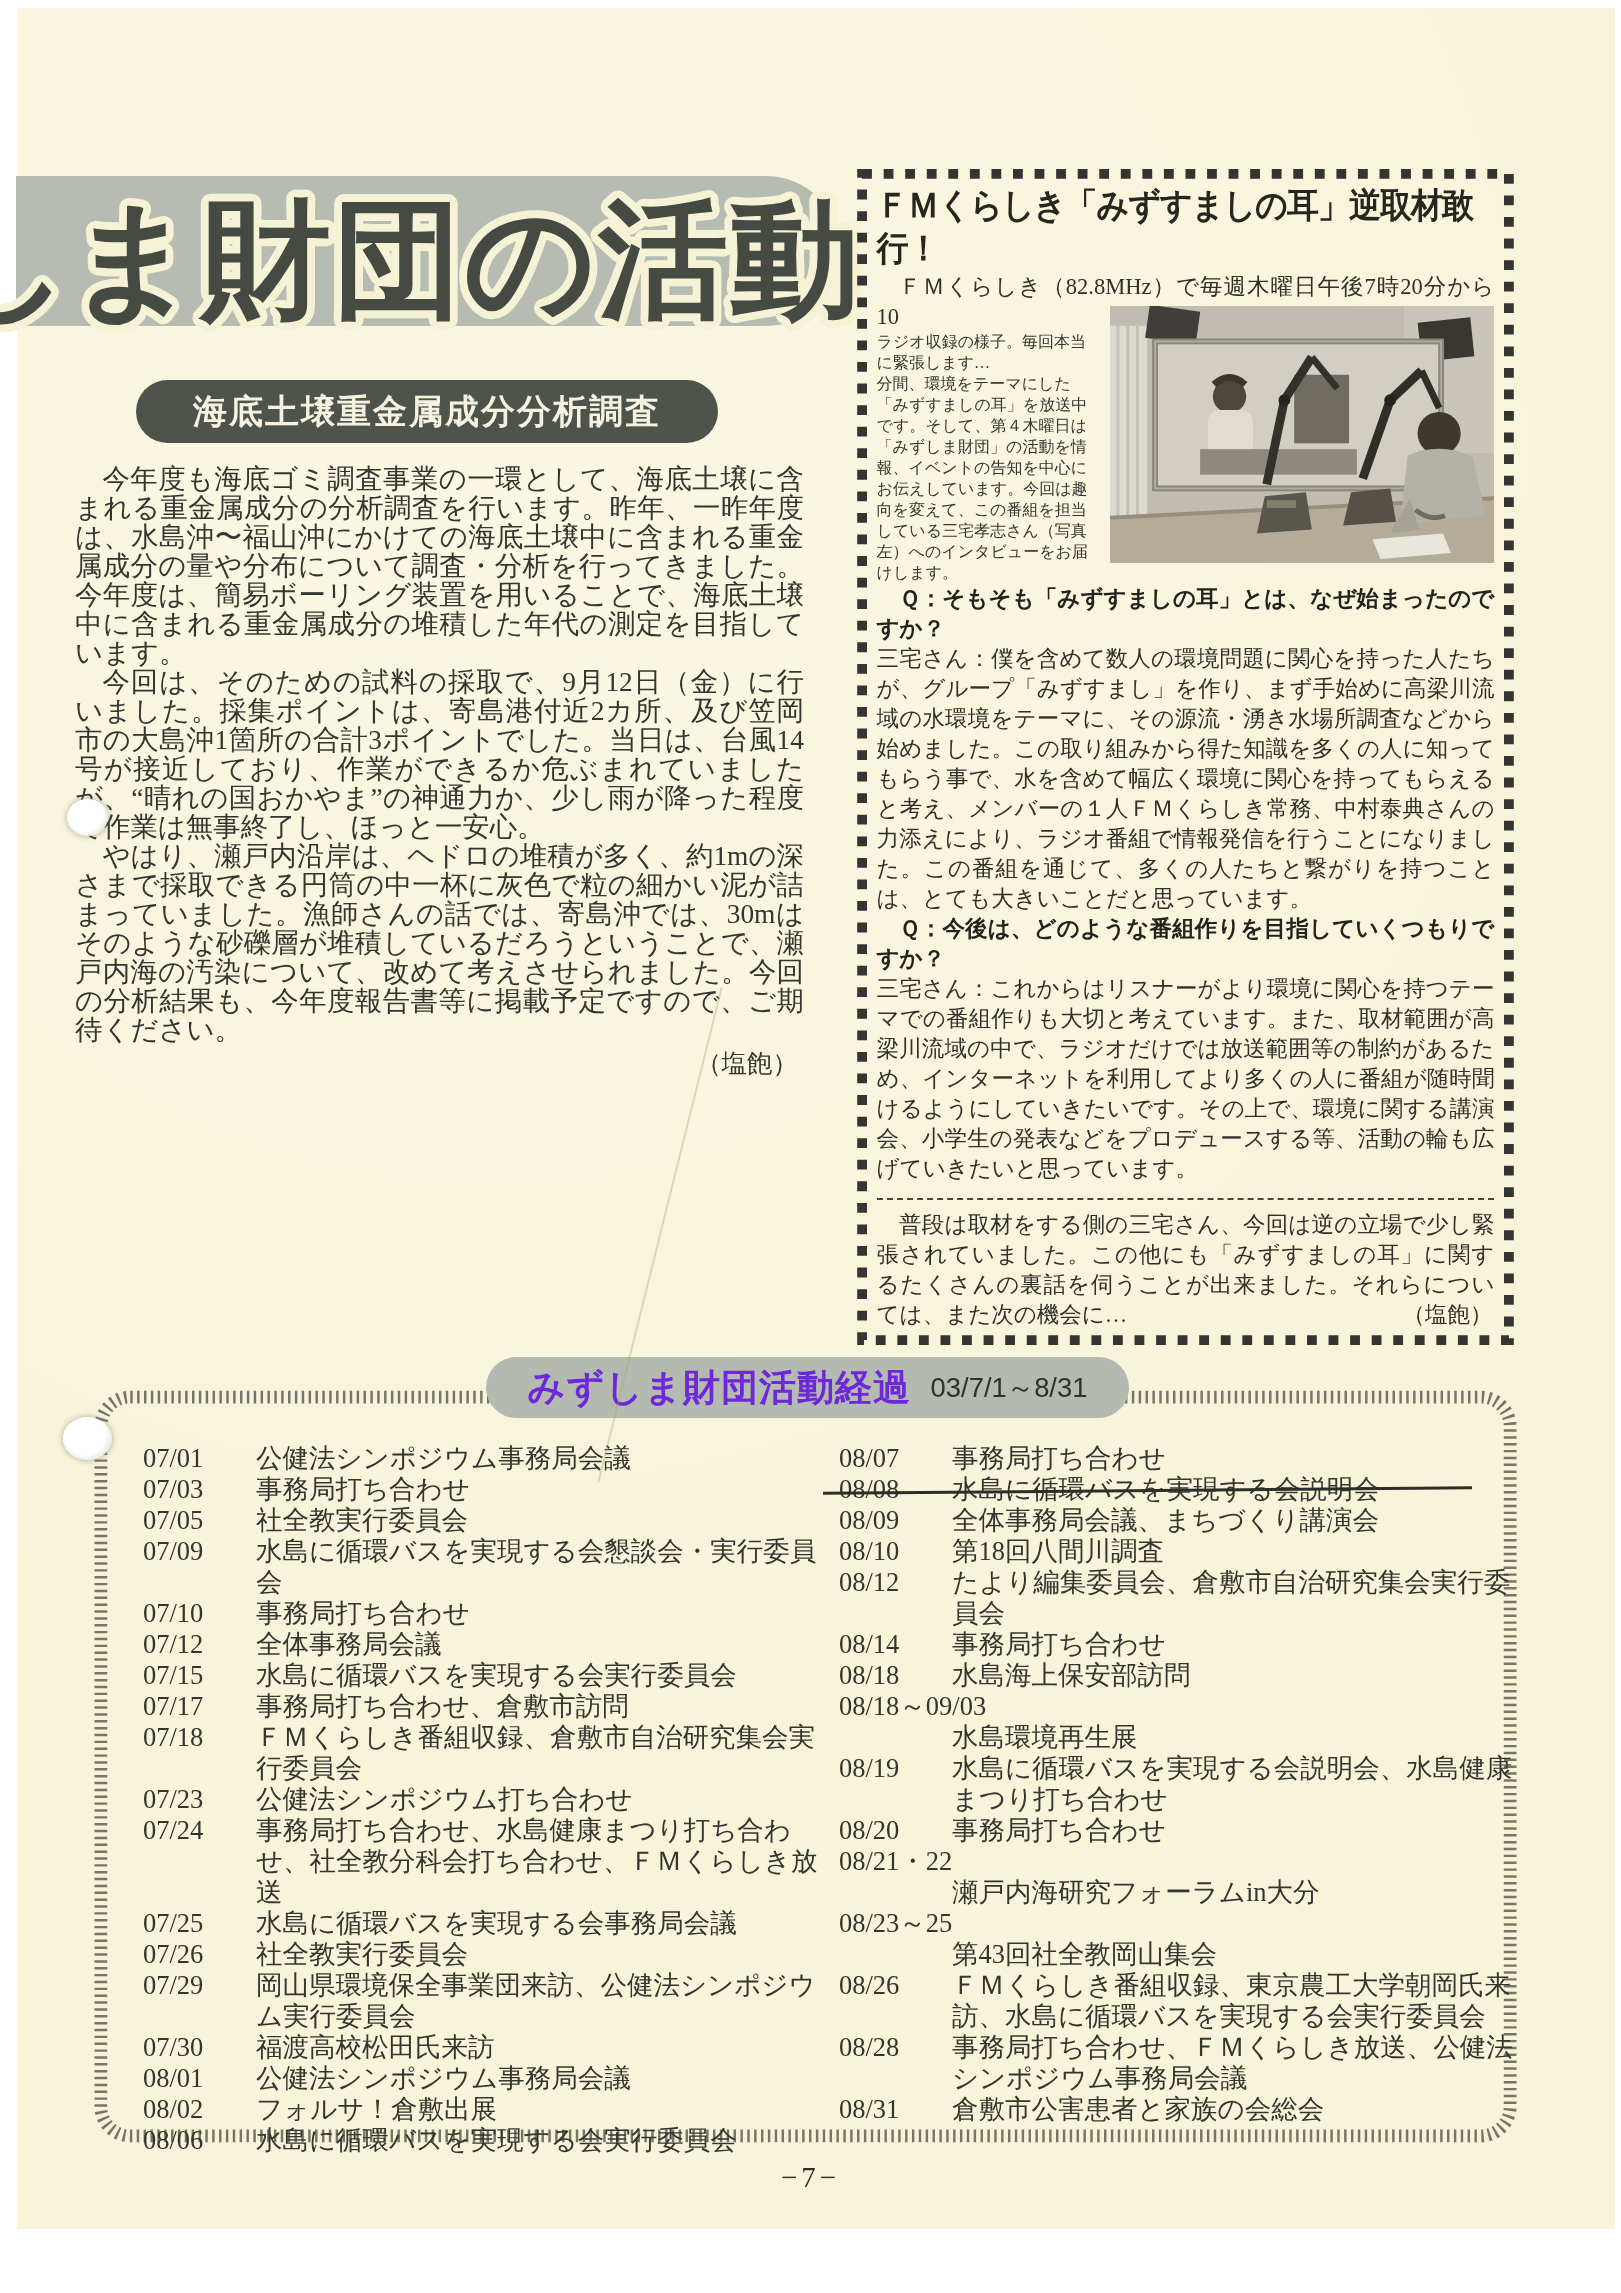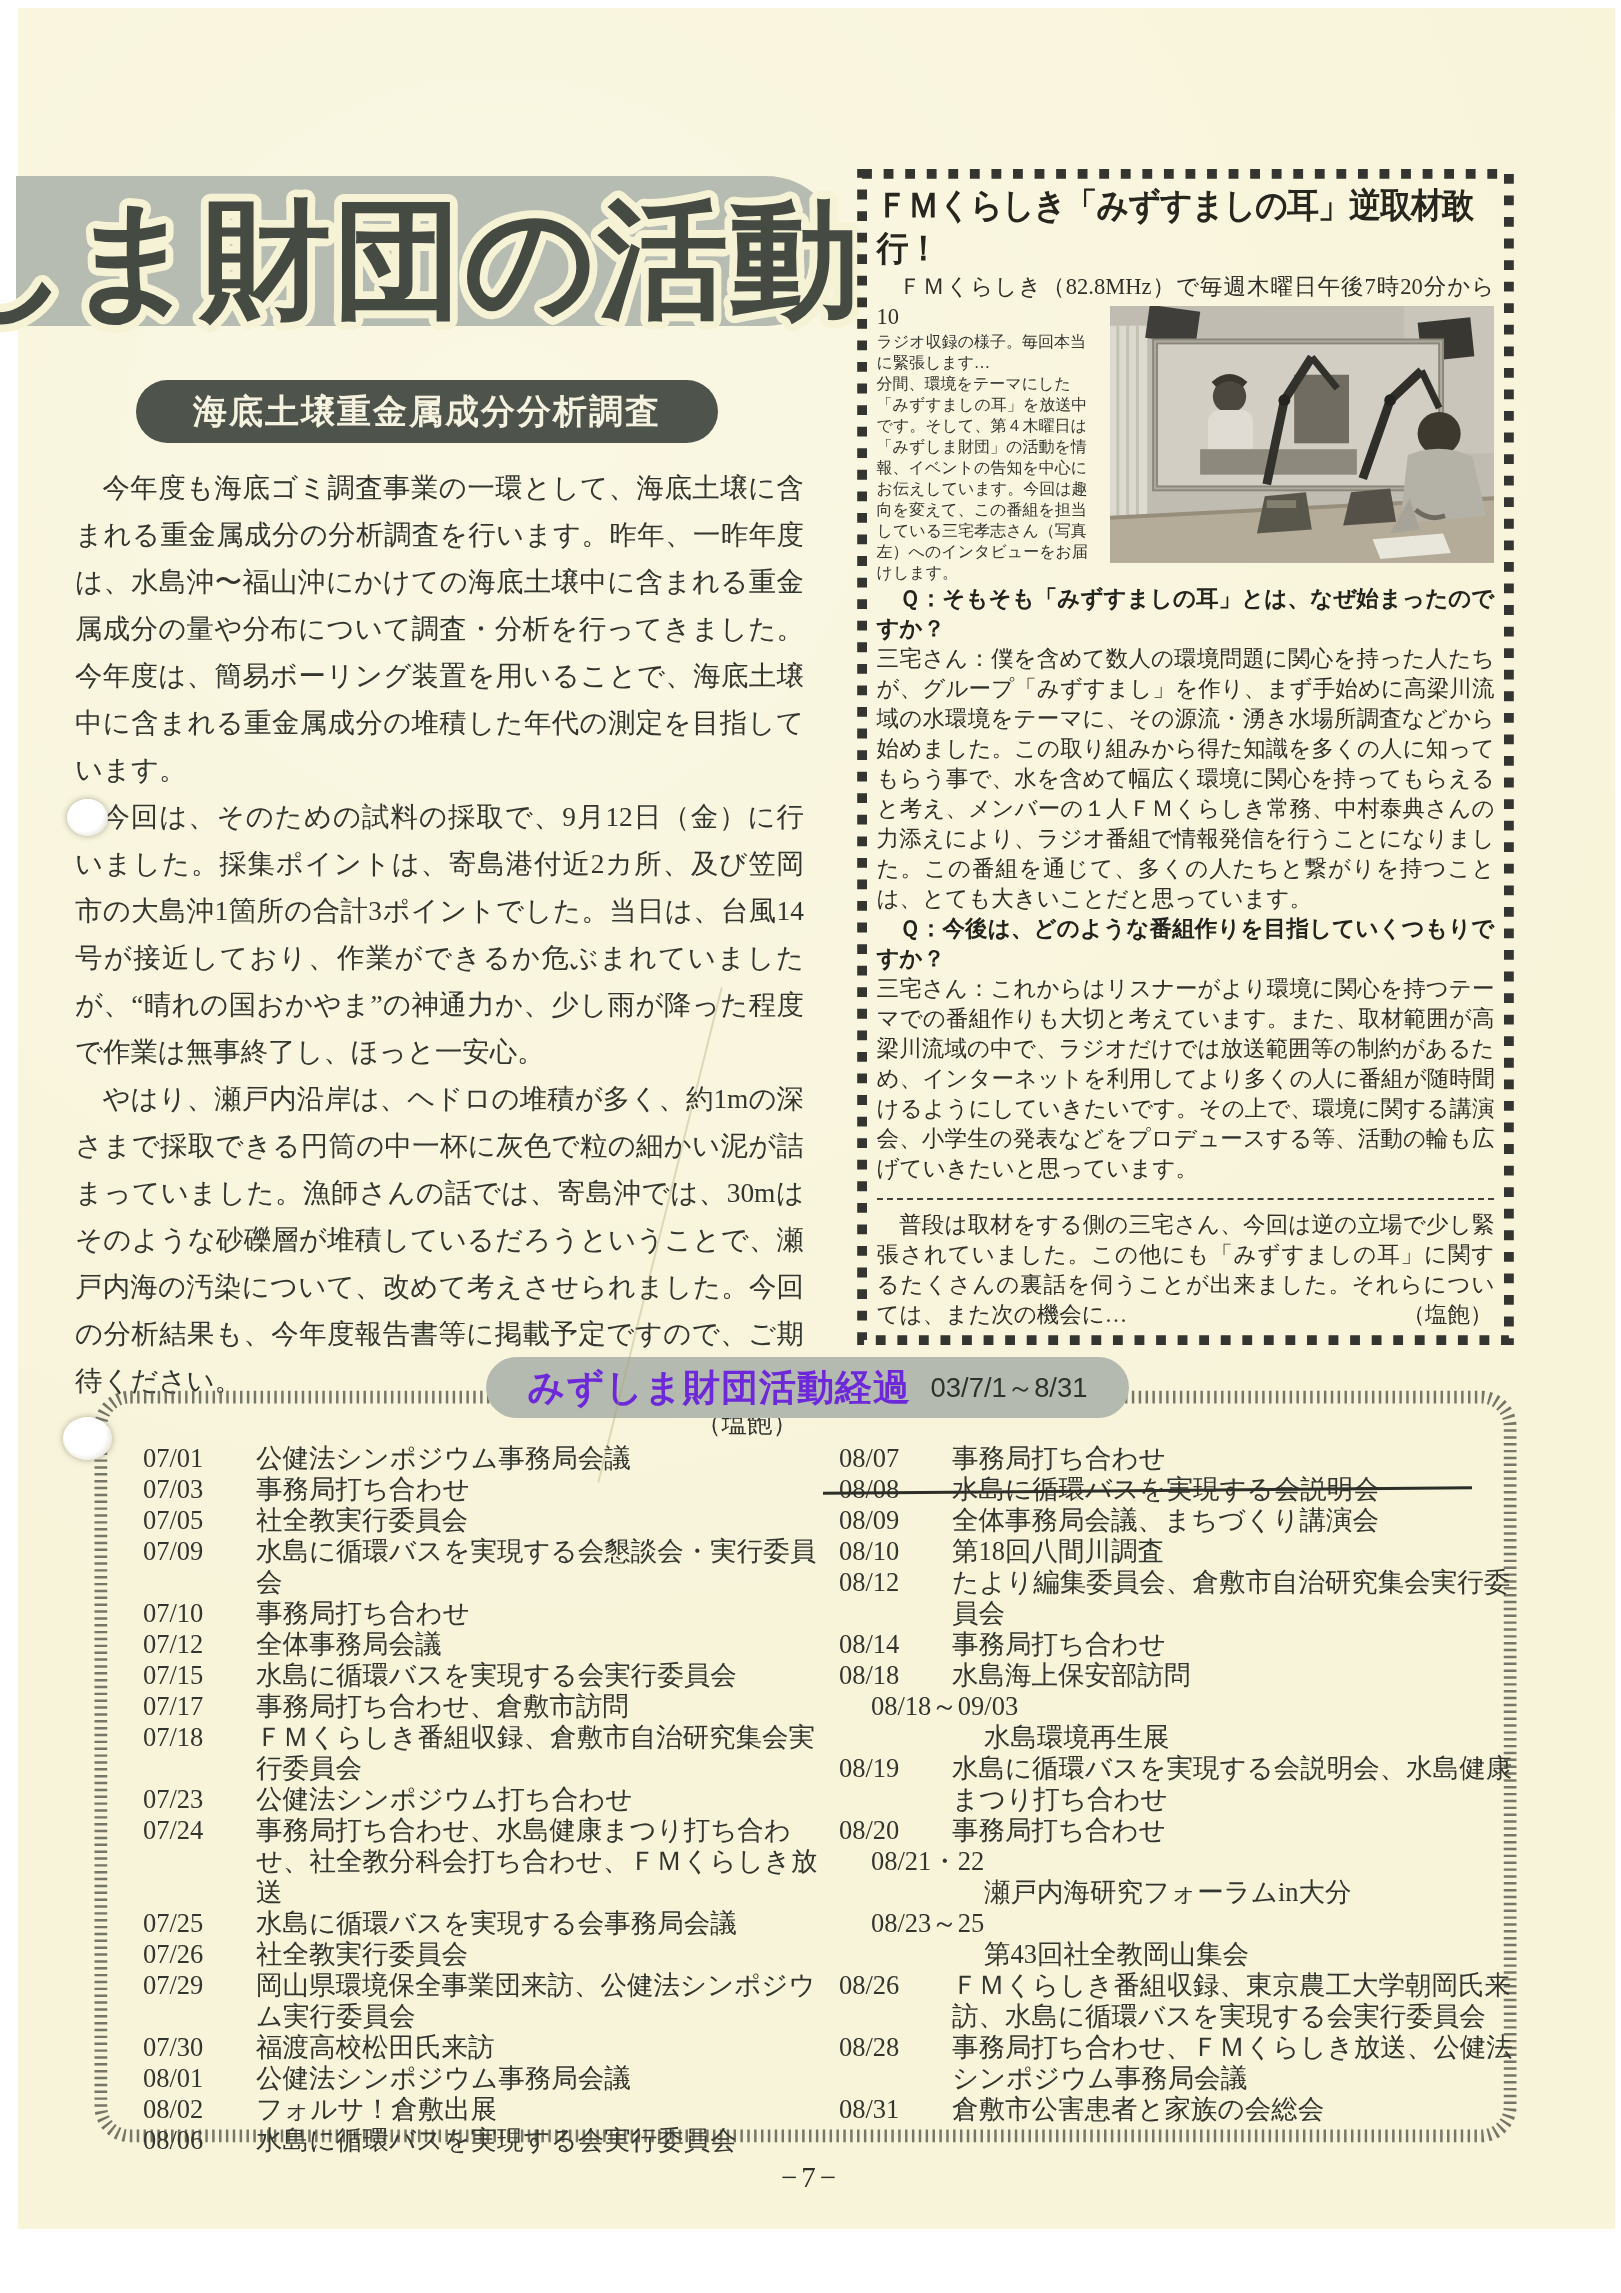--- a/index.html
+++ b/index.html
@@ -13,21 +13,21 @@
   .title-band{position:absolute;left:15.7px;top:176px;width:825px;height:150px;
       background:#b7bcb2;border-radius:0 78px 78px 0;}
   .title-band svg{position:absolute;left:0;top:-27.4px;overflow:visible;}
 
   
   .seabed{position:absolute;left:75px;top:380px;width:729px;}
   .seabed-pill{margin-left:61px;width:582px;height:63px;background:#4e534c;border-radius:33px;
       display:flex;align-items:center;justify-content:center;}
   .seabed-pill span{font-family:"Liberation Sans","DejaVu Sans",sans-serif;
       font-weight:bold;font-size:34px;color:#f5f2e0;letter-spacing:2px;}
-  .seabed p{margin:0;font-size:27.4px;line-height:47px;text-align:justify;text-indent:1em;}
+  .seabed p{margin:0;font-size:27.4px;line-height:29px;text-align:justify;text-indent:1em;}
   .seabed .p-first{margin-top:21.6px;}
   .seabed .byline{text-align:right;font-size:25.5px;line-height:37px;padding-right:5.9px;}
 
   
   .fm-box{position:absolute;left:857px;top:169px;width:657px;height:1176px;box-sizing:border-box;
       padding:15.7px 19.6px 9.8px 19.6px;overflow:hidden;}
   .fm-border{position:absolute;inset:0;pointer-events:none;}
   .fm-title{margin:0 0 9.8px 0;font-family:"Liberation Sans","DejaVu Sans",sans-serif;
       font-weight:bold;font-size:32px;letter-spacing:-1px;color:#26261f;line-height:39px;
       transform:scaleY(1.08);transform-origin:left top;}
@@ -49,21 +49,21 @@
   .activity-pill .hd{font-family:"Liberation Sans","DejaVu Sans",sans-serif;font-weight:bold;
       font-size:37px;color:#6d28d9;letter-spacing:1px;}
   .activity-pill .period{font-family:"Liberation Sans","DejaVu Sans",sans-serif;
       font-size:27.4px;color:#2f322c;}
   .log-col{position:absolute;top:53px;width:688px;font-size:26.5px;line-height:31px;}
   #log-col-left{left:49px;}
   #log-col-right{left:745px;}
   .log-entry{display:flex;align-items:flex-start;position:relative;}
   .log-date{flex:0 0 113px;white-space:nowrap;}
   .log-text{flex:1;text-align:left;}
-  .log-entry.wide{flex-wrap:wrap;margin-left:32px;}
+  .log-entry.wide{flex-wrap:wrap;}
   .wide .log-date{flex:0 0 100%;}
   .wide .log-text{flex:0 0 auto;width:calc(100% - 113px);margin-left:113px;}
   .log-entry.struck:after{content:"";position:absolute;left:-15.7px;right:55px;top:14.7px;
       border-top:3.9px solid #2e2e28;transform:rotate(-0.5deg);}
 
   
   .page-number{position:absolute;left:0;width:100%;top:2161px;text-align:center;
       font-size:29px;letter-spacing:3.9px;color:#2f2f2a;}
 
   

